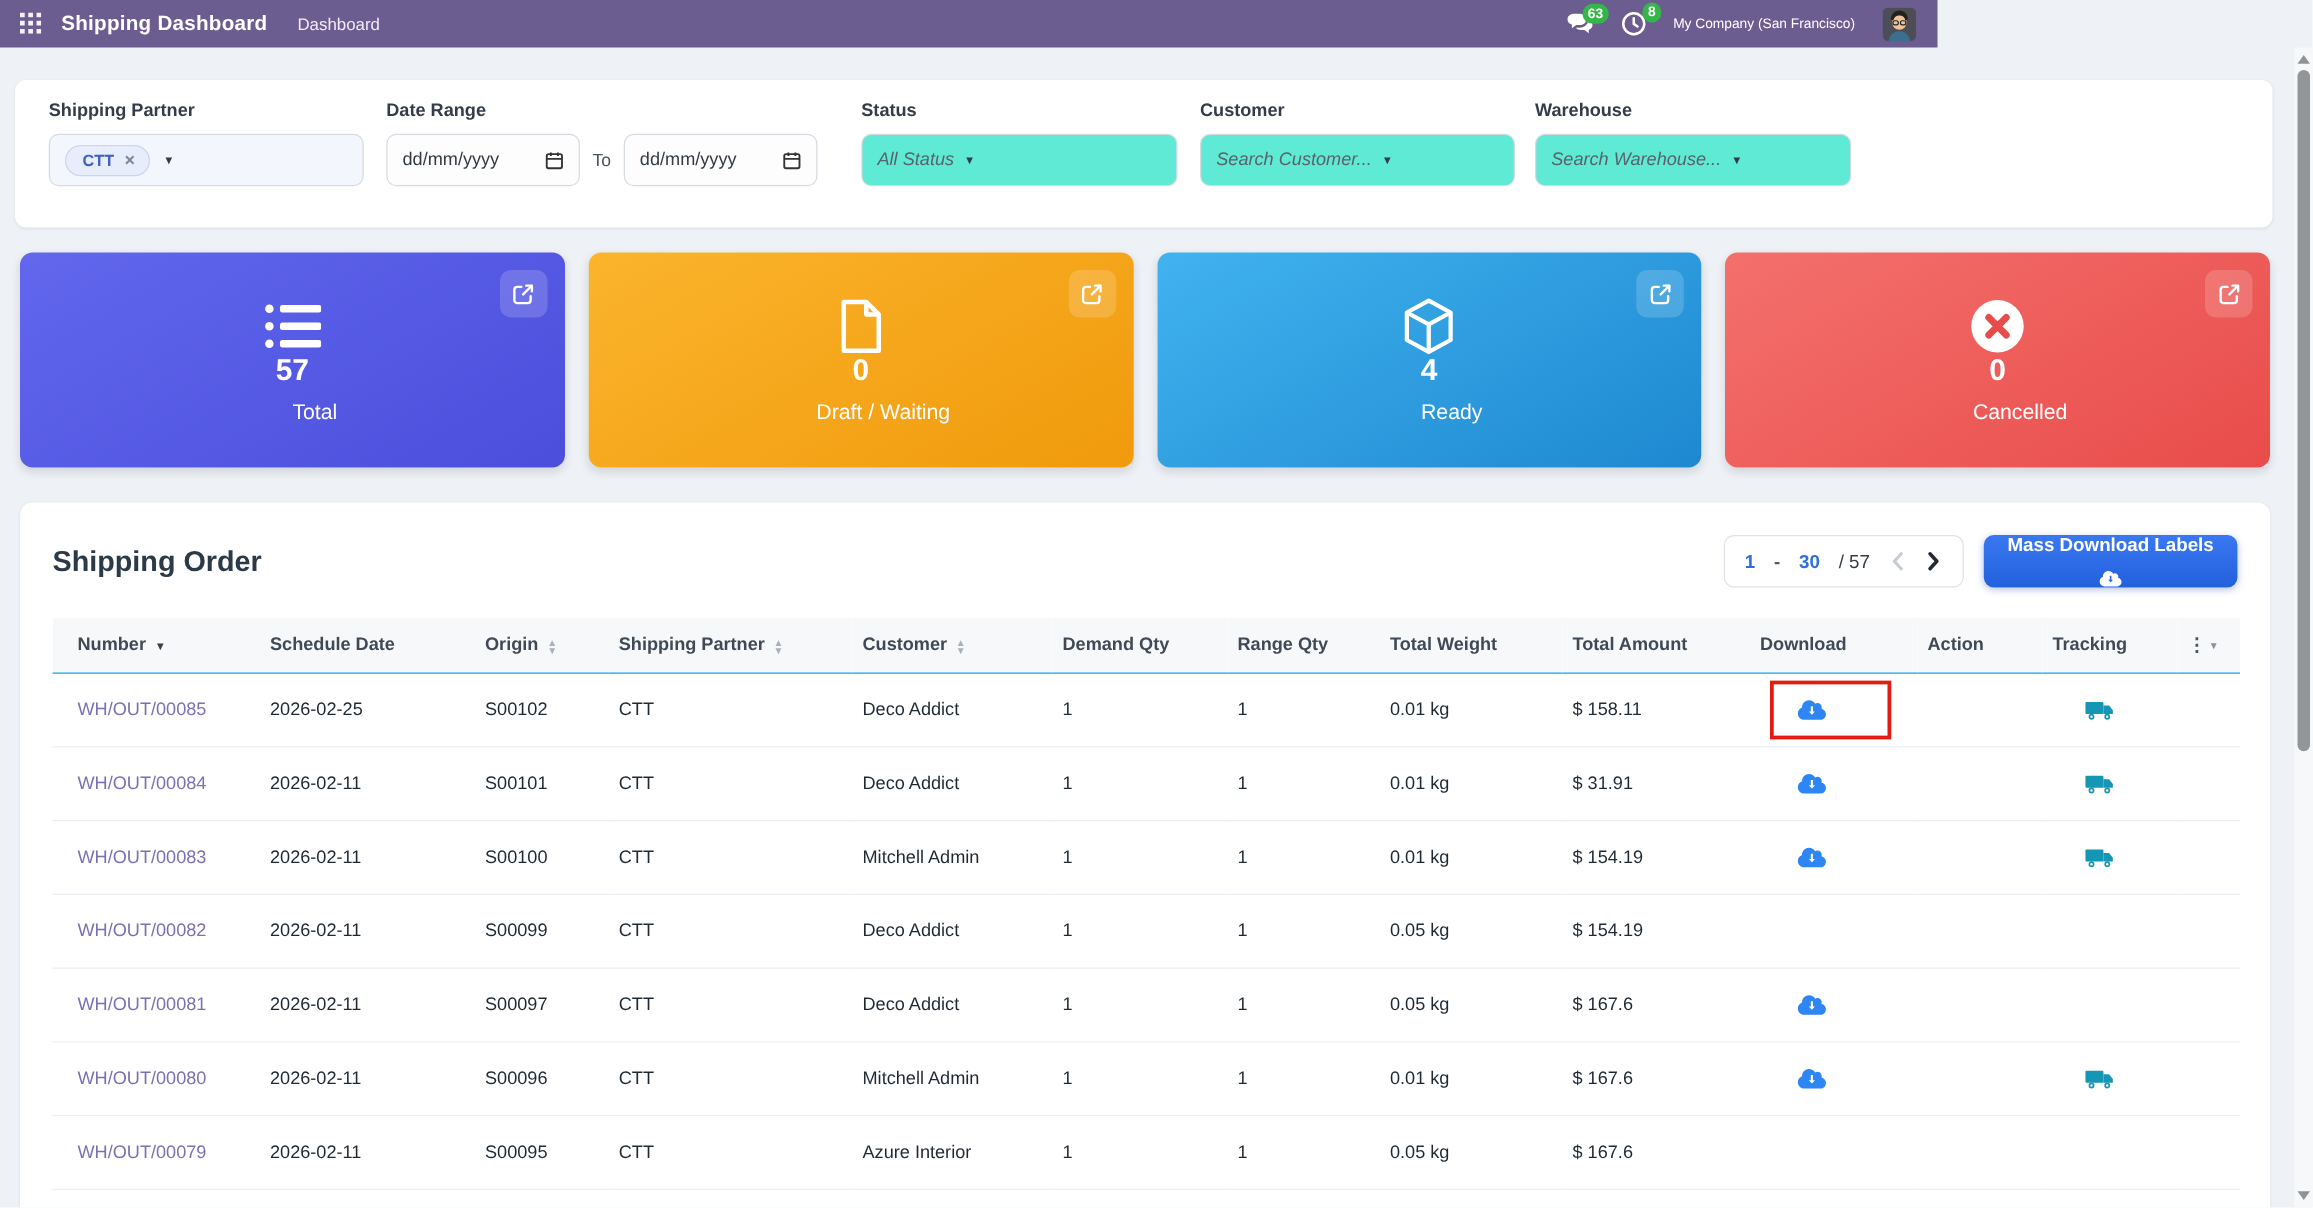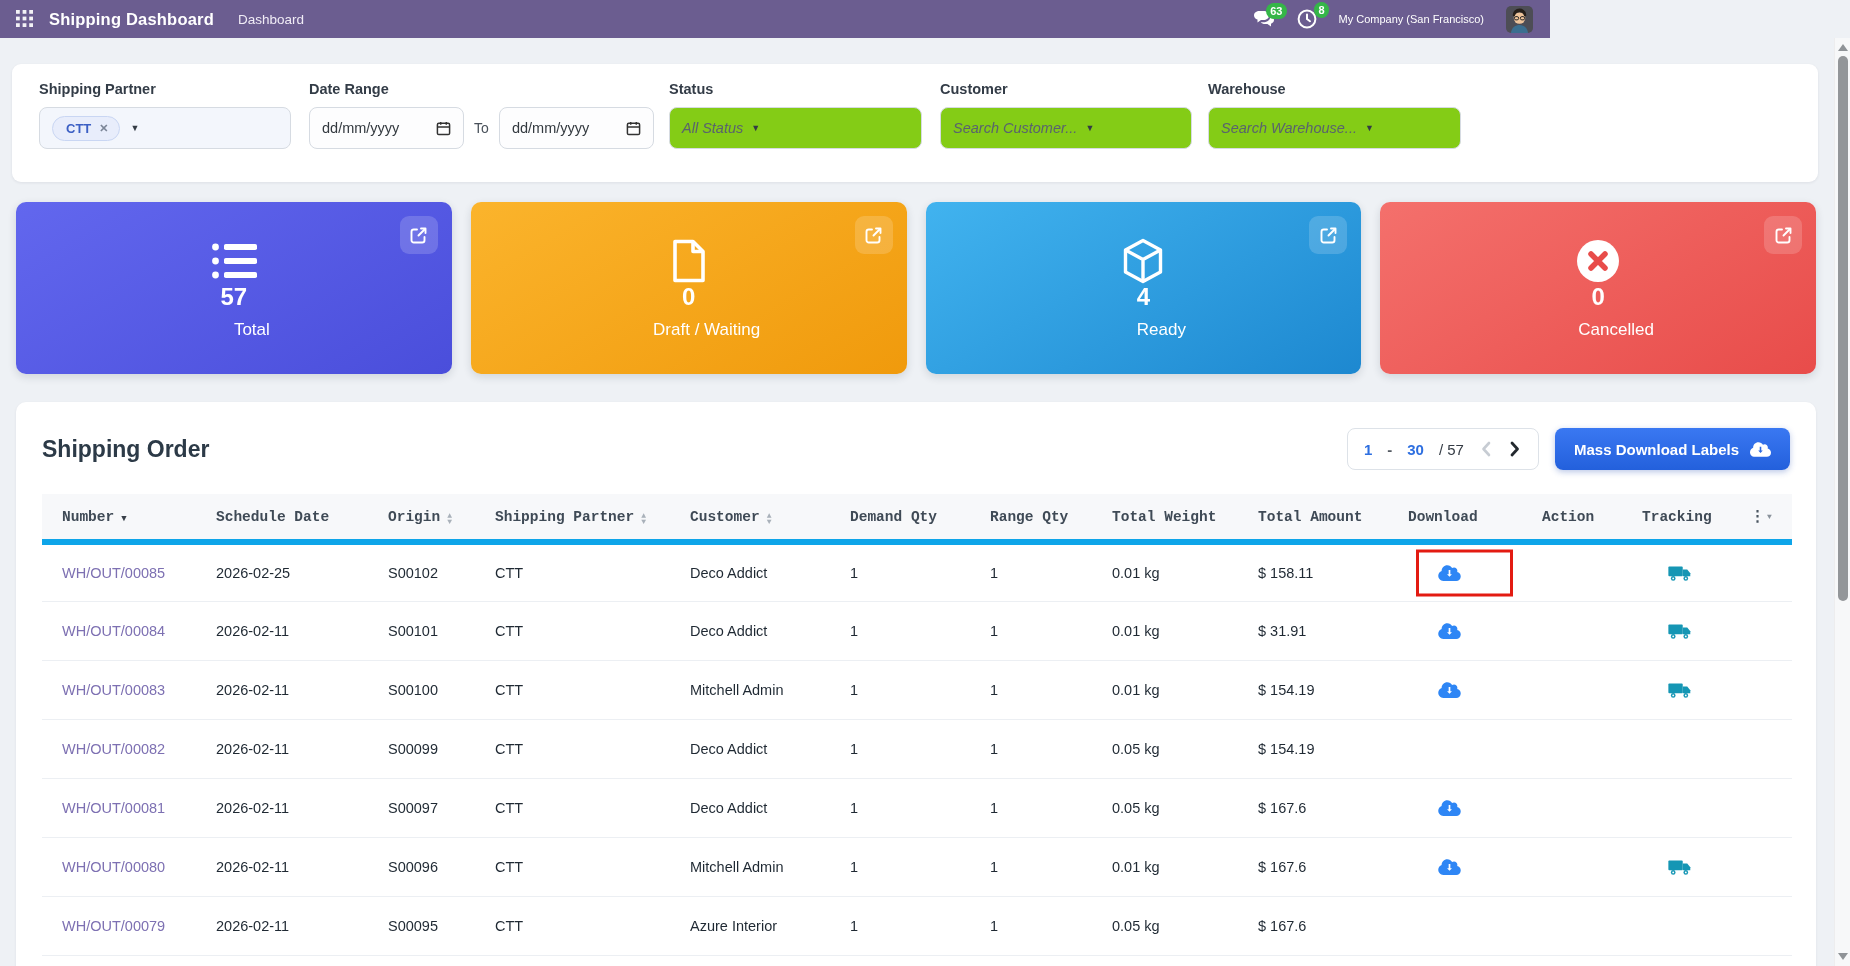--- a/index.html
+++ b/index.html
@@ -19,21 +19,21 @@
   .nav-badge { position:absolute; top:-7px; right:-12px; background:#35b648; color:#fff; font-size:11px;
                font-weight:700; border-radius:10px; padding:2px 4px; min-width:10px; text-align:left; line-height:1.1; }
   .company { font-size:11px; }
   .avatar { width:27px; height:27px; border-radius:5px; overflow:hidden; display:flex; }
 
   
   .filter-card { position:absolute; top:64px; left:12px; width:1806px; height:118px; background:#fff;
                  border-radius:9px; box-shadow:0 1px 3px rgba(25,30,45,.08); padding:17px 27px; display:flex; }
   .f-group { display:flex; flex-direction:column; }
   .f-label { font-size:14.5px; font-weight:700; color:#333c47; margin-bottom:10px; }
-  .f-input { height:42px; border:1px solid #d6dbe2; border-radius:8px; background:#84cc16;
+  .f-input { height:42px; border:1px solid #d6dbe2; border-radius:8px; background:#5eead4;
              display:flex; align-items:center; padding:0 12px; cursor:pointer; }
   .sp-box { background:#f3f6fc; }
   .pill { display:inline-flex; align-items:center; gap:8px; background:#e8edfb; border:1px solid #c9d6f3;
           border-radius:999px; padding:4px 10px 4px 13px; font-size:13px; font-weight:700; color:#3b5fc4; }
   .pill-x { color:#7c8698; font-size:11px; font-weight:700; cursor:pointer; }
   .caret { font-size:9px; color:#343c45; margin-left:11px; }
   .dr-row { display:flex; align-items:center; }
   .date-input { background:#fdfdfe; width:158px; justify-content:space-between; font-size:14.5px; color:#343a40; }
   .to-label { font-size:14px; color:#49515a; margin:0 10px; }
   .select-box { font-size:14.5px; color:#59636e; }
@@ -55,25 +55,25 @@
   .orders-head { display:flex; align-items:center; }
   .orders-title { font-size:23px; font-weight:700; color:#2c3a47; margin-right:auto; }
   .pager { display:flex; align-items:center; gap:15px; border:1px solid #dde2e8; background:#fff; border-radius:8px;
            padding:0 16px; height:42px; font-size:15px; font-weight:700; color:#2f3640; margin-right:16px; }
   .pager .num { color:#2e6fe0; cursor:pointer; }
   .pager .dash { color:#555b63; font-weight:600; }
   .pager .total { font-weight:500; color:#343b44; }
   .pg-btn { background:none; border:none; display:flex; align-items:center; cursor:pointer; padding:2px; }
   .mass-btn { height:42px; border-radius:8px; border:none; background:linear-gradient(180deg,#3a78f2,#2360dc);
               color:#fff; font-size:15px; font-weight:700; padding:0 19px; display:flex; align-items:center; gap:11px;
-              box-shadow:0 2px 6px rgba(40,80,180,.32); cursor:pointer; }
+              box-shadow:0 2px 6px rgba(40,80,180,.32); cursor:pointer;flex-direction:column; }
 
   table { width:100%; border-collapse:collapse; table-layout:fixed; margin-top:24px; }
   thead th { background:#f7f8fa; font-size:14.5px; font-weight:700; color:#3f4a56; text-align:left;
-             padding:13px 8px; border-bottom:6px solid #0ea5e9; white-space:nowrap; overflow:hidden;font-family:Liberation Mono, monospace; }
+             padding:13px 8px; border-bottom:1px solid #0ea5e9; white-space:nowrap; overflow:hidden; }
   tbody td { font-size:14.5px; color:#1f2933; padding:0 8px; height:59px; border-bottom:1px solid #eceff3;
              white-space:nowrap; overflow:hidden; }
   thead th:first-child, tbody td:first-child { padding-left:20px; }
   .sort-single { font-size:9px; color:#394049; margin-left:7px; }
   .sort-both { display:inline-block; font-size:8px; color:#a9b1ba; margin-left:7px; line-height:6px; vertical-align:-3px; }
   .sort-both span { display:block; }
   .opt-icon { font-size:15px; font-weight:700; color:#4a5560; cursor:pointer; }
   .opt-icon .c { font-size:8px; color:#8a929b; margin-left:2px; vertical-align:2px; }
   .link { color:#7d70b2; text-decoration:none; cursor:pointer; }
   .download-cell { position:relative; }
@@ -169,21 +169,21 @@
         <div class="f-input date-input">
           <span>dd/mm/yyyy</span>
           <svg width="15" height="15" viewBox="0 0 16 16" fill="none" stroke="#333" stroke-width="1.6">
             <rect x="1.5" y="2.5" width="13" height="12" rx="1.5"></rect>
               <path d="M1.5 6.5h13M5 1v3M11 1v3"></path>
           </svg>
         </div>
       </div>
     </div>
 
-    <div class="f-group" style="width:253px; margin-right:18px;">
+    <div class="f-group" style="width:253px; margin-right:18px;margin-left:20px;">
       <div class="f-label">Status</div>
       <div class="f-input select-box">
         <span class="ph">All Status</span>
         <span class="caret" style="margin-left:8px">▼</span>
       </div>
     </div>
 
     <div class="f-group" style="width:252px; margin-right:16px;">
       <div class="f-label">Customer</div>
       <div class="f-input select-box">

